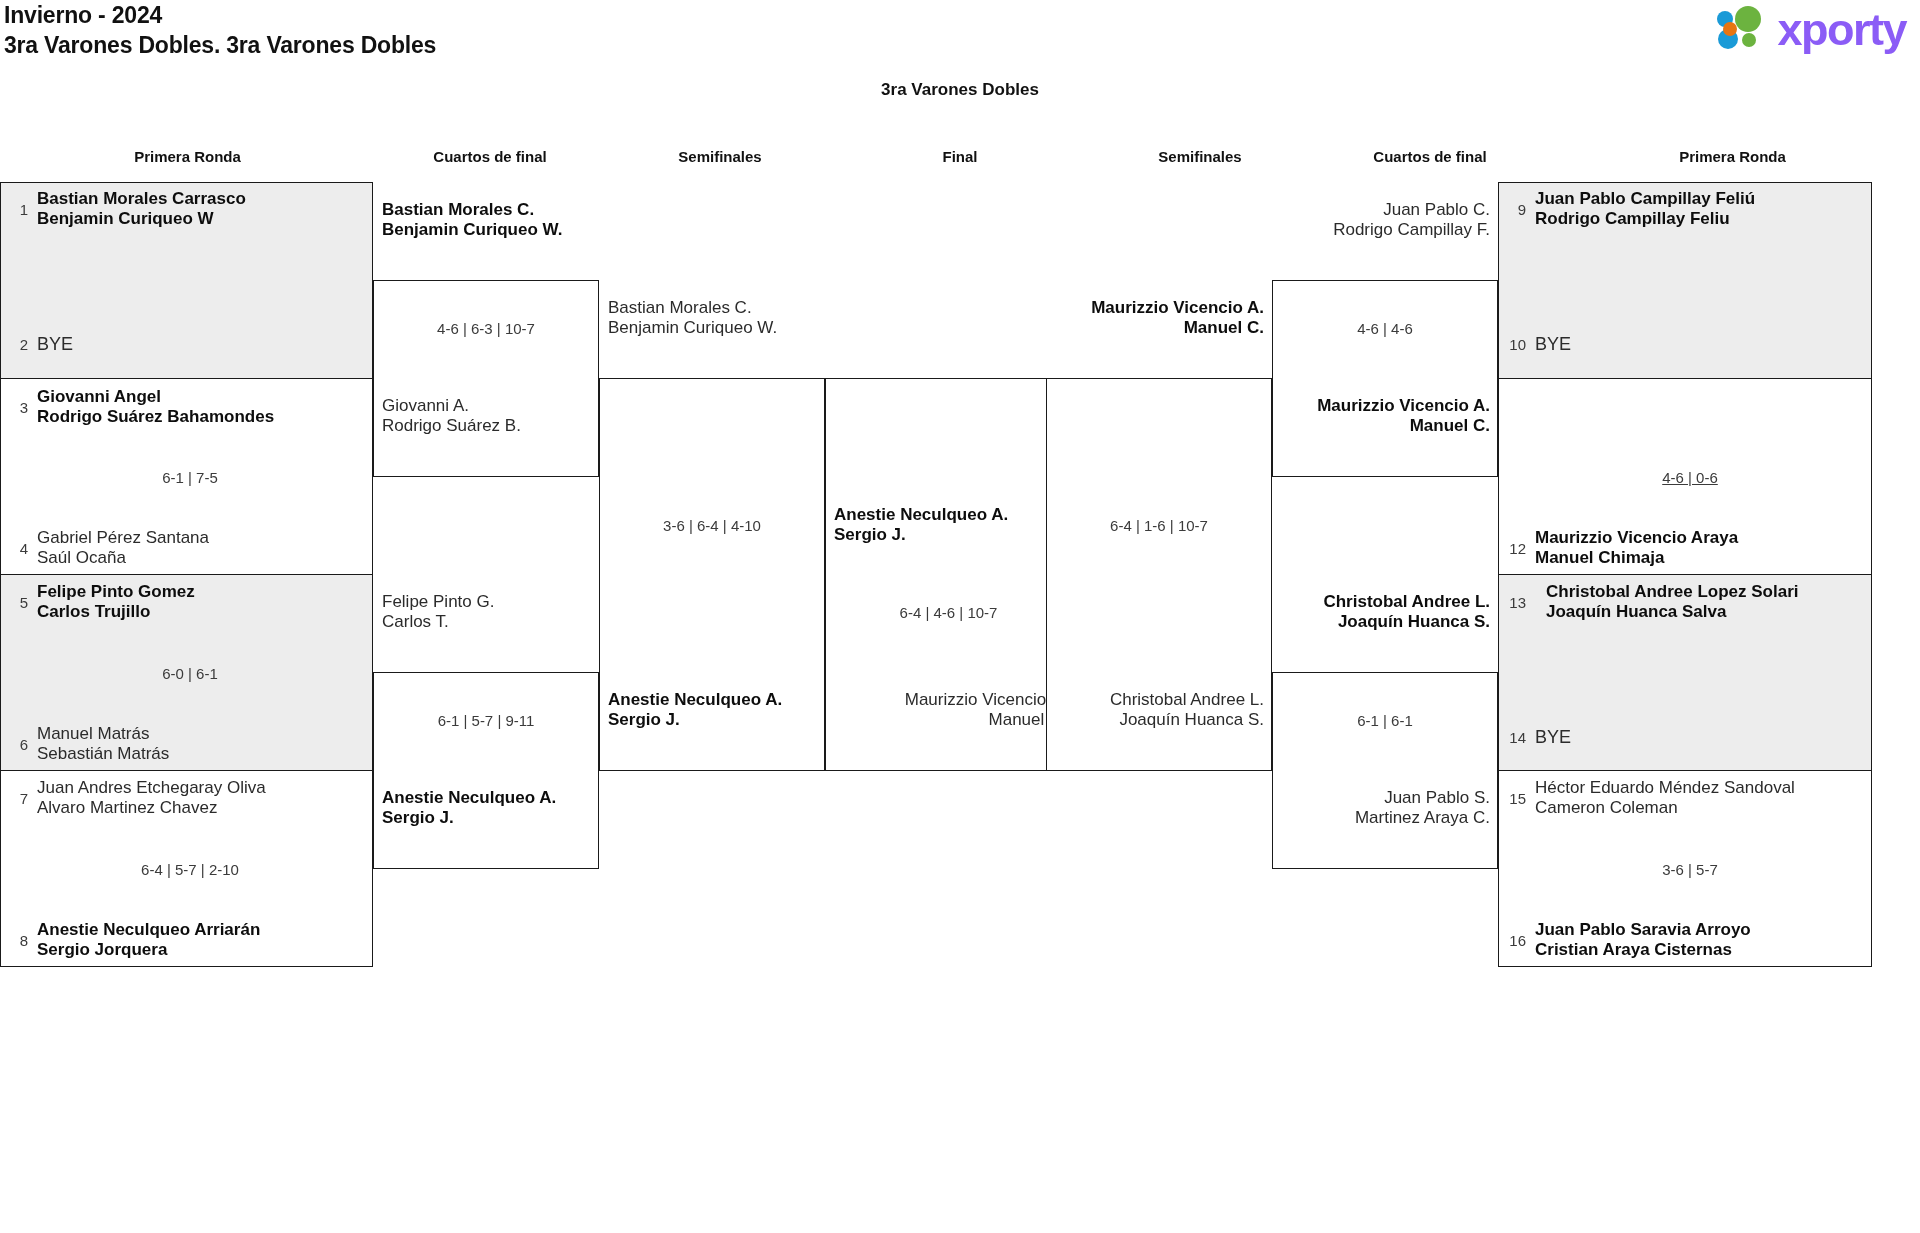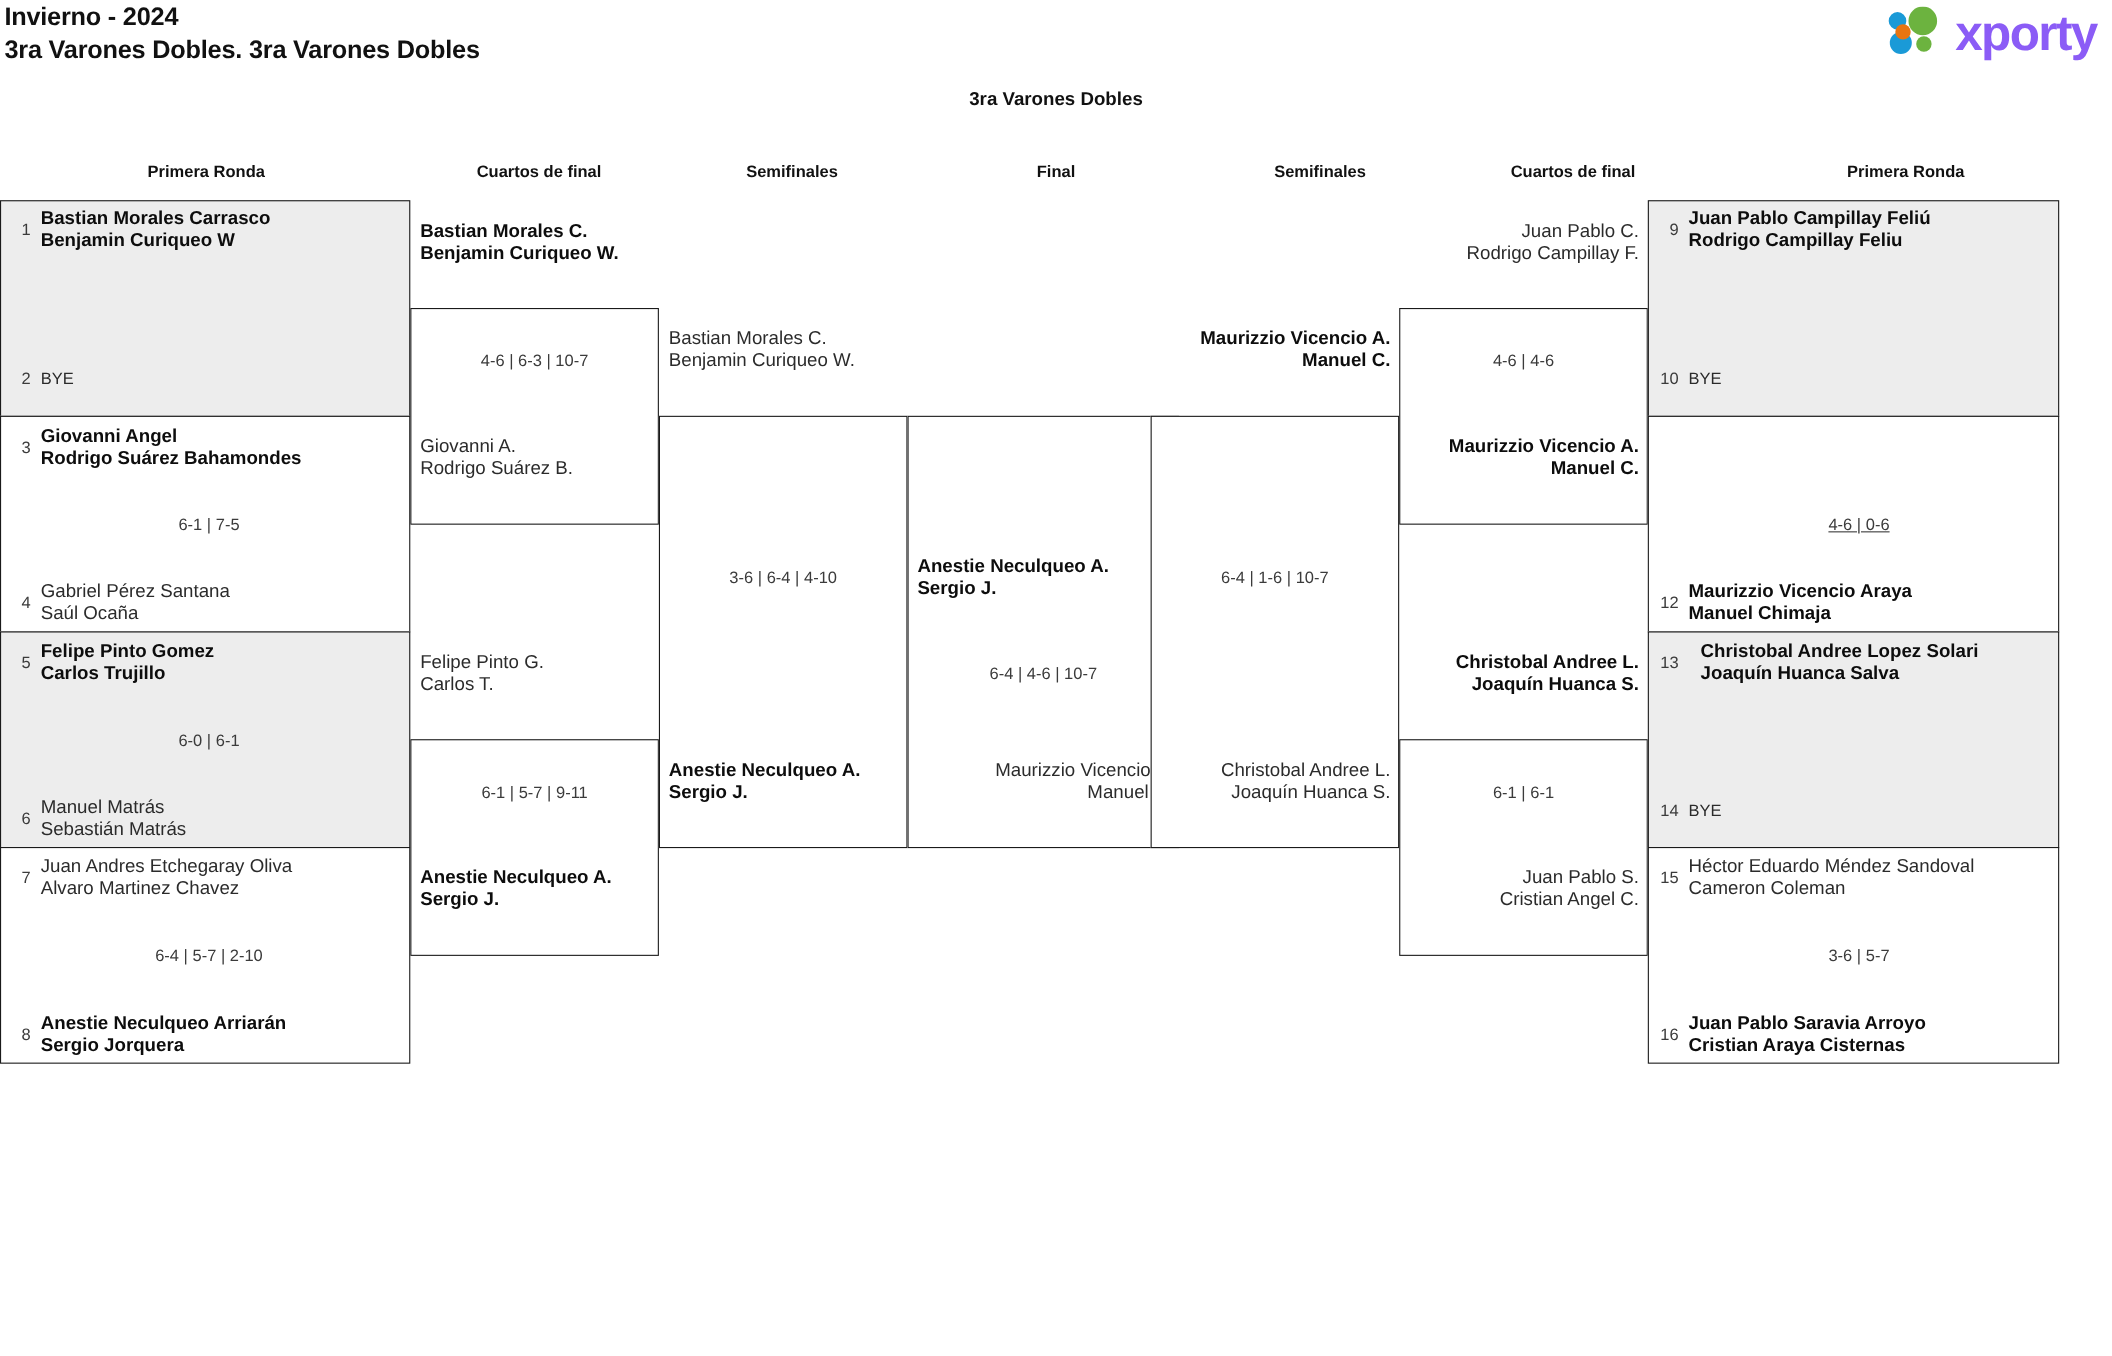--- a/index.html
+++ b/index.html
@@ -59,21 +59,21 @@
     position: absolute;
     display: flex; align-items: center; gap: 9px;
   }
   .slot .seed {
     font-size: 15px; color: #3b3b3b; width: 20px;
     text-align: right; flex: 0 0 20px;
   }
   .slot .names { font-size: 17px; line-height: 1.18; }
   .slot .names.win { font-weight: 700; color: #0d0d0d; }
   .slot .names.los { font-weight: 400; color: #2b2b2b; }
-  .slot .bye { font-size: 15px; font-weight: 400; color: #2b2b2b; }
+  .slot .bye { font-size: 18px; font-weight: 400; color: #2b2b2b; }
 
   
   .score {
     position: absolute;
     font-size: 15px; color: #3b3b3b;
     text-align: center; white-space: nowrap;
   }
 
   
   .team {
@@ -227,21 +227,21 @@
   <div class="score" style="left:1277px; top:320px; width:216px;">4-6 | 4-6</div>
   <div class="team win ralign" style="left:1278px; top:396px; width:212px;">
     <span>Maurizzio Vicencio A.</span><br><span>Manuel C.</span>
   </div>
 
   <div class="team win ralign" style="left:1278px; top:592px; width:212px;">
     <span>Christobal Andree L.</span><br><span>Joaquín Huanca S.</span>
   </div>
   <div class="score" style="left:1277px; top:712px; width:216px;">6-1 | 6-1</div>
   <div class="team los ralign" style="left:1278px; top:788px; width:212px;">
-    <span>Juan Pablo S.</span><br><span>Cristian Angel C.</span>
+    <span>Juan Pablo S.</span><br><span>Martinez Araya C.</span>
   </div>
 
   <div class="box shaded" style="left:1498px; top:182px; width:374px; height:197px;"></div>
   <div class="box nofill" style="left:1498px; top:378px; width:374px; height:197px;"></div>
   <div class="box shaded" style="left:1498px; top:574px; width:374px; height:197px;"></div>
   <div class="box nofill" style="left:1498px; top:770px; width:374px; height:197px;"></div>
 
   <div class="slot" style="left:1506px; top:185px; width:360px; height:48px;">
     <span class="seed">9</span>
     <span class="names win">

